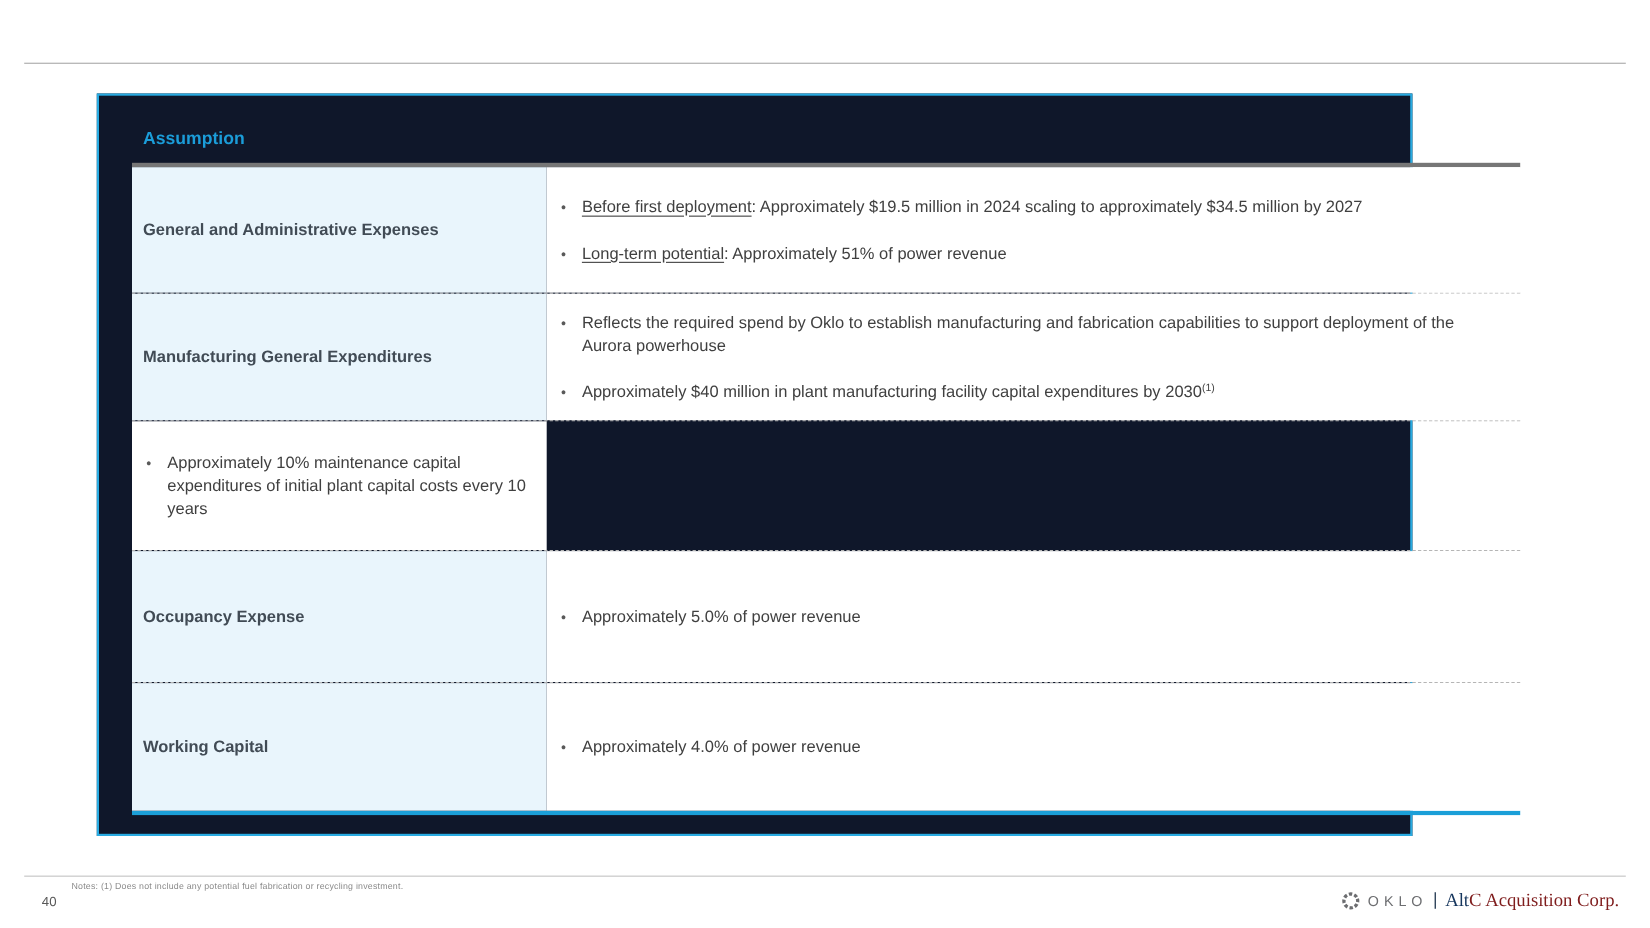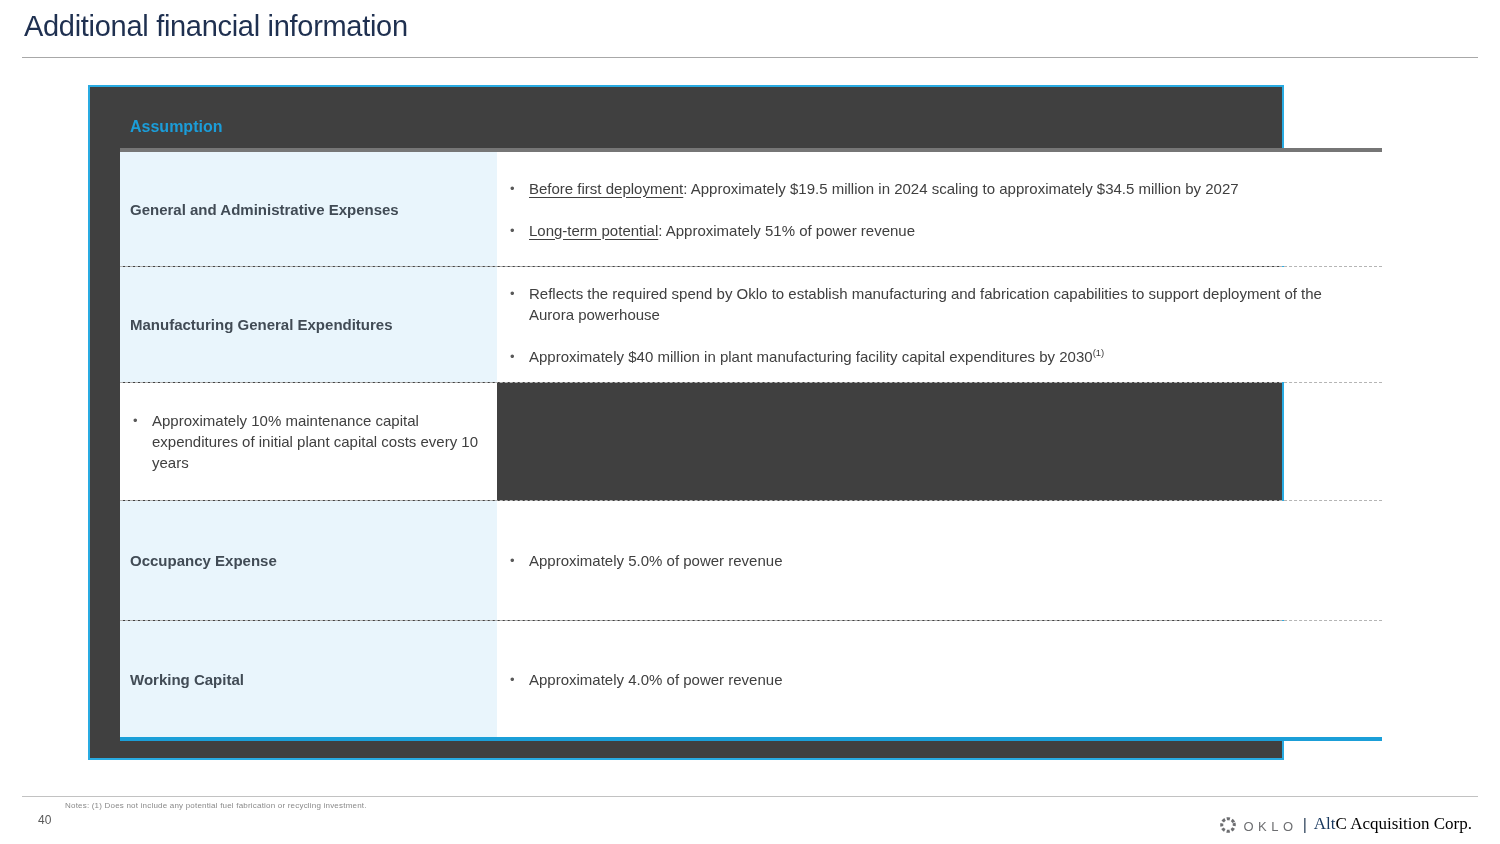--- a/index.html
+++ b/index.html
@@ -12,21 +12,21 @@
     font-size: 29px; font-weight: 400; color: #1f3050; letter-spacing: -0.3px;
   }
   .title-rule {
     position: absolute; left: 22px; top: 57px; width: 1456px; height: 1px;
     background: #a8a8a8;
   }
 
   
   .card {
     position: absolute; left: 88px; top: 85px; width: 1196px; height: 675px;
-    border: 2px solid #29abe2; background: #404040;
+    border: 2px solid #29abe2; background: #0f172a;
   }
   .table-wrap { margin: 0 28px 0 30px; width: 1262px; }
 
   .table-header { display: grid; grid-template-columns: 377px 885px; height: 61px; align-items: end; }
   .col-header {
     font-size: 16px; font-weight: 700; color: #1b9dd9; padding-bottom: 12px;
   }
   .col-header.assumption { padding-left: 10px; }
   .col-header.commentary { padding-left: 11px; }
 
@@ -58,37 +58,36 @@
   .notes {
     position: absolute; left: 65px; top: 801px;
     font-size: 8px; color: #8a8a8a; letter-spacing: 0.2px;
   }
   .page-number {
     position: absolute; left: 38px; top: 813px;
     font-size: 12px; color: #595959;
   }
   .logo {
     position: absolute; right: 28px; top: 804px; height: 30px;
-    display: flex; align-items: flex-end; gap: 7px;
+    display: flex; align-items: center; gap: 7px;
   }
   .logo-mark { width: 18px; height: 18px; }
   .logo-oklo {
     font-size: 13px; color: #6d6e71; letter-spacing: 4.5px; font-weight: 500;
   }
   .logo-pipe { font-size: 16px; color: #33475e; margin-left: -2px; }
   .logo-altc { font-family: "Liberation Serif", serif; font-size: 17px; }
   .logo-altc .alt { color: #17375e; }
-  .logo-altc .rest { color: #000000; }
+  .logo-altc .rest { color: #7f1d1d; }
 </style>
 </head>
 <body>
 
 <div class="slide">
 
-  <div class="slide-title">Additional financial information</div>
   <div class="title-rule"></div>
 
   <div class="card">
     <div class="table-wrap">
 
       <div class="table-header">
         <div class="col-header assumption">Assumption</div>
       </div>
       <div class="header-rule"></div>
 

